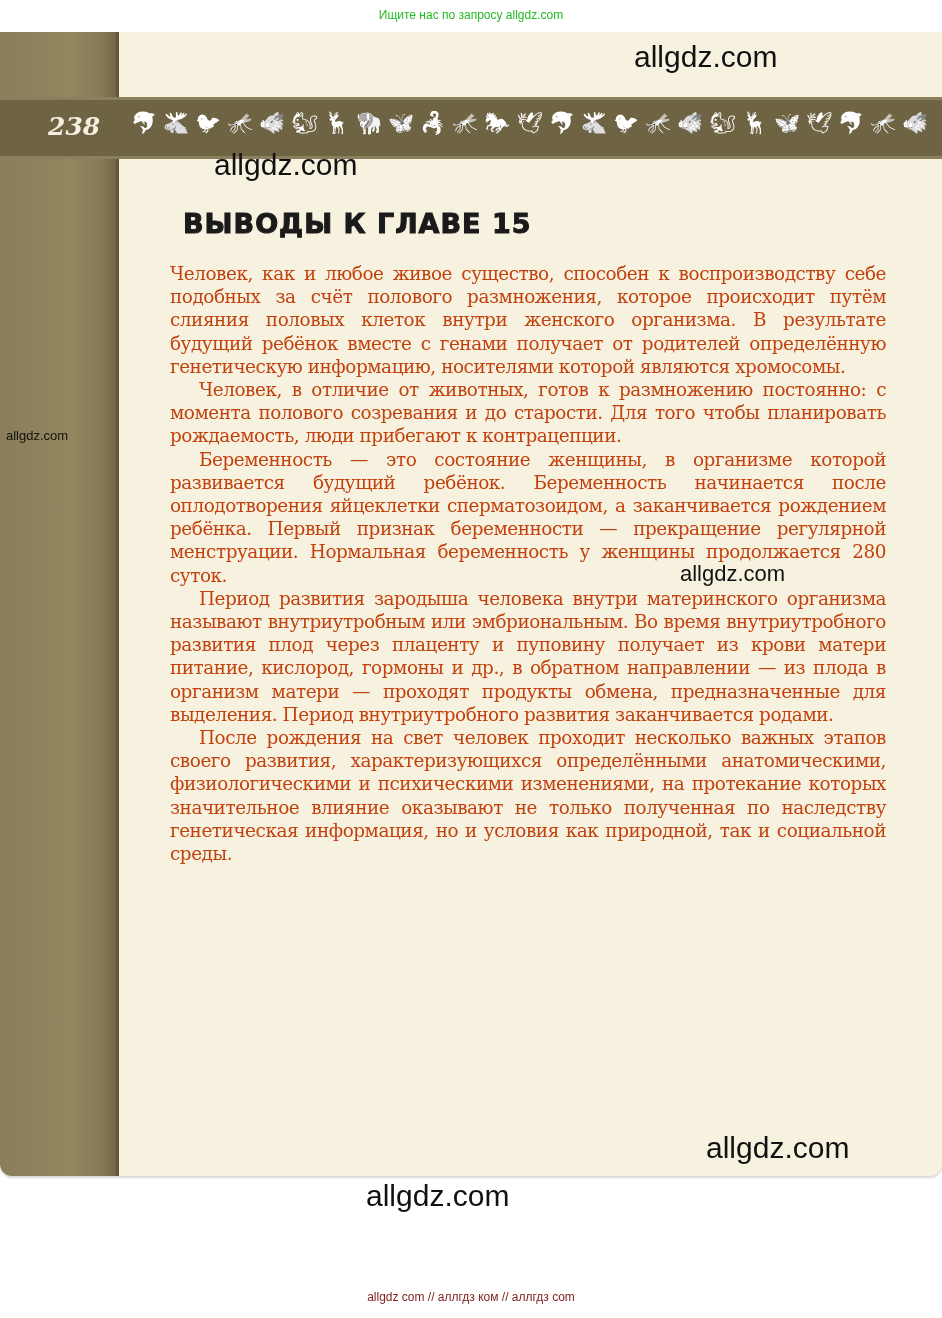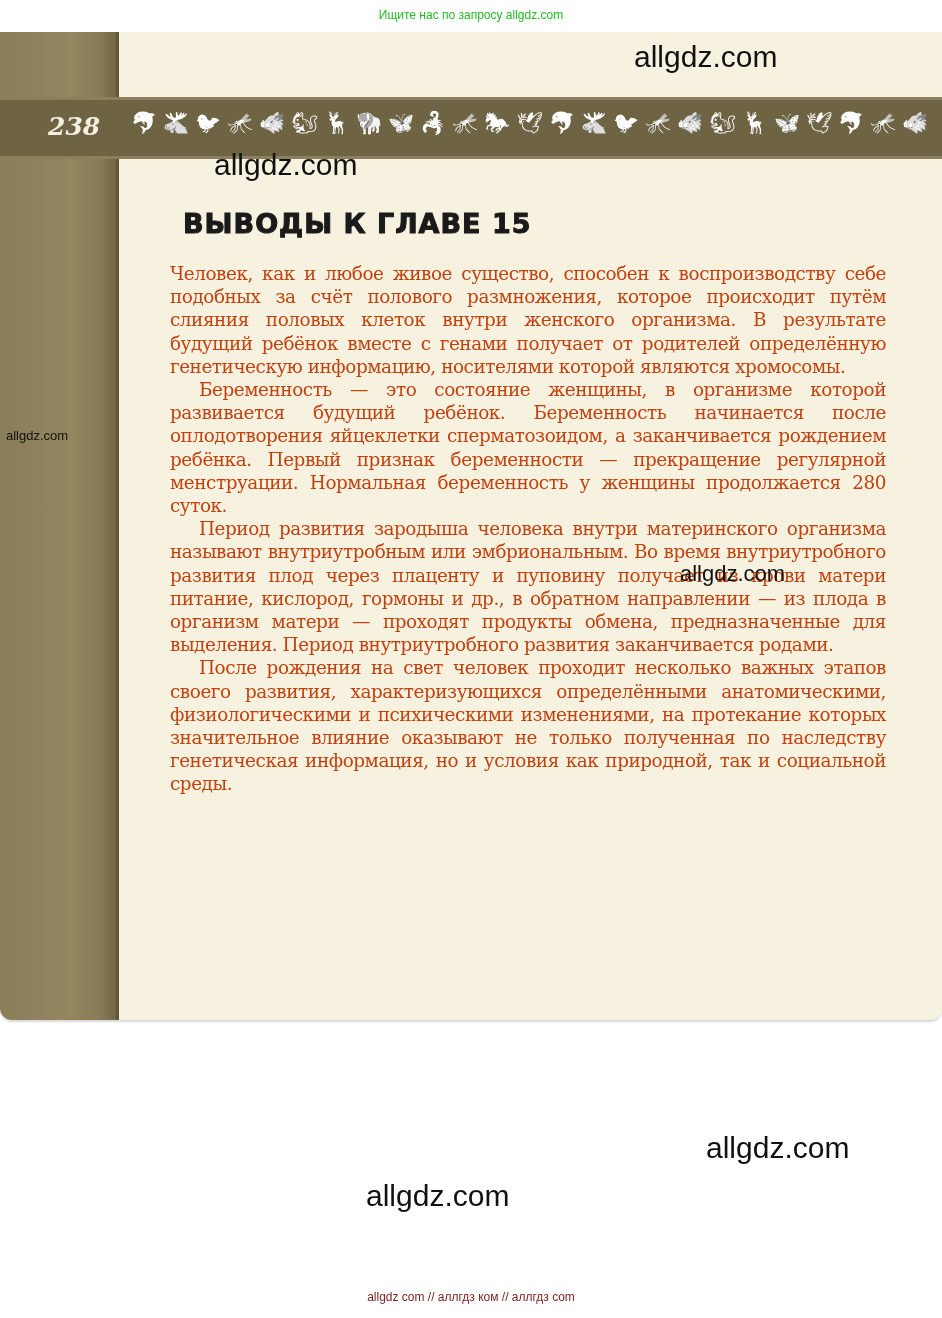--- a/index.html
+++ b/index.html
@@ -6,21 +6,21 @@
     html, body { width: 942px; height: 1318px; background: #ffffff; overflow: hidden; }
     body { position: relative; font-family: "DejaVu Serif", serif; }
 
     .top-banner {
       position: absolute; left: 0; top: 0; width: 942px; height: 32px;
       text-align: center; font-family: "Liberation Sans", sans-serif;
       font-size: 12px; color: #22bb22; line-height: 30px;
     }
 
     .page {
-      position: absolute; left: 0; top: 32px; width: 942px; height: 988px;
+      position: absolute; left: 0; top: 32px; width: 942px; height: 1144px;
       background: #f7f1e0; border-radius: 0 0 12px 12px; overflow: hidden;
       box-shadow: 0 2px 2px #d8d8d8;
     }
     .spine {
       position: absolute; left: 0; top: 0; width: 118px; height: 100%;
       background: linear-gradient(to right, #8b7d59 0%, #94865f 60%, #887a55 85%, #6f6444 100%);
     }
     .spine-edge {
       position: absolute; left: 116px; top: 0; width: 3px; height: 100%;
       background: #5f5638;
@@ -113,20 +113,21 @@
         <span style="filter: grayscale(1) brightness(2.2);">🐬</span>
         <span style="filter: grayscale(1) brightness(2.2);">🦟</span>
         <span style="filter: grayscale(1) brightness(2.2);">🐗</span>
       </div>
   </div>
 
   <div class="title">ВЫВОДЫ К ГЛАВЕ 15</div>
 
   <div class="body-text">
     <p class="first">Человек, как и любое живое существо, способен к воспроизводству себе подобных за счёт полового размножения, которое происходит путём слияния половых клеток внутри женского организма. В результате будущий ребёнок вместе с генами получает от родителей определённую генетическую информацию, носителями которой являются хромосомы.</p>
+    <p>Человек, в отличие от животных, готов к размножению постоянно: с момента полового созревания и до старости. Для того чтобы планировать рождаемость, люди прибегают к контрацепции.</p>
     <p>Беременность — это состояние женщины, в организме которой развивается будущий ребёнок. Беременность начинается после оплодотворения яйцеклетки сперматозоидом, а заканчивается рождением ребёнка. Первый признак беременности — прекращение регулярной менструации. Нормальная беременность у женщины продолжается 280 суток.</p>
     <p>Период развития зародыша человека внутри материнского организма называют внутриутробным или эмбриональным. Во время внутриутробного развития плод через плаценту и пуповину получает из крови матери питание, кислород, гормоны и др., в обратном направлении — из плода в организм матери — проходят продукты обмена, предназначенные для выделения. Период внутриутробного развития заканчивается родами.</p>
     <p>После рождения на свет человек проходит несколько важных этапов своего развития, характеризующихся определёнными анатомическими, физиологическими и психическими изменениями, на протекание которых значительное влияние оказывают не только полученная по наследству генетическая информация, но и условия как природной, так и социальной среды.</p>
   </div>
 </div>
 
 <div id="watermarks">
     <div class="wm" style="left: 634px; top: 42px;">allgdz.com</div>
     <div class="wm" style="left: 214px; top: 150px;">allgdz.com</div>
     <div class="wm small" style="left: 6px; top: 429px;">allgdz.com</div>

